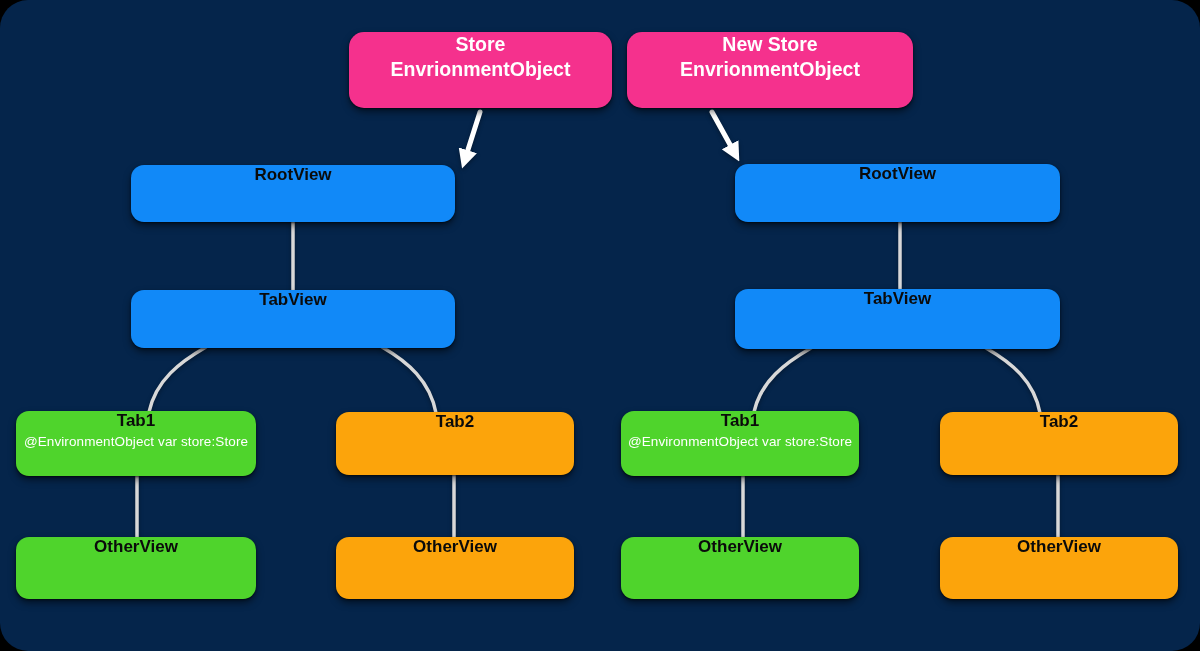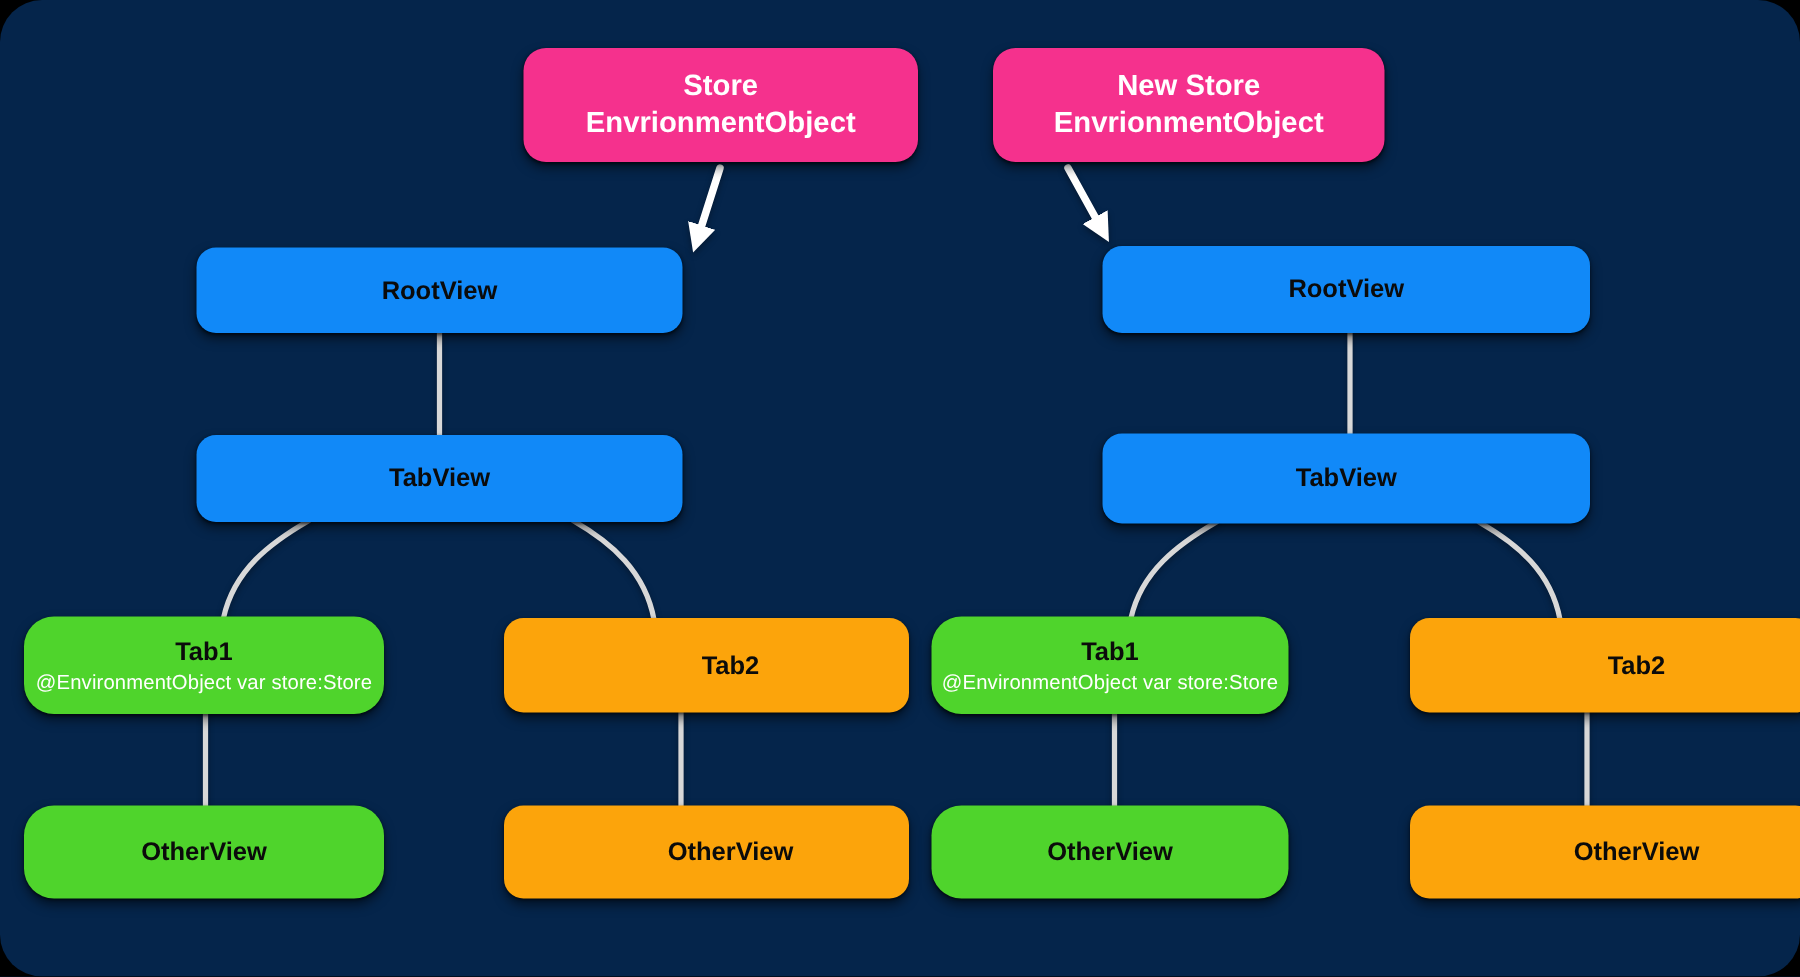--- a/index.html
+++ b/index.html
@@ -13,28 +13,28 @@
     background:var(--bg); border-radius:28px; overflow:hidden;
     font-family:"Liberation Sans","DejaVu Sans",sans-serif;
   }
   svg.connectors{position:absolute;left:0;top:0;width:1200px;height:651px;
     filter:drop-shadow(0 2px 2px rgba(0,0,0,0.35));}
   svg.connectors path.tree{fill:none;stroke:var(--line);stroke-width:3.5;stroke-linecap:round;}
   svg.connectors path.arrow{fill:none;stroke:var(--arrow);stroke-width:5;stroke-linecap:round;}
   svg.connectors .head{fill:var(--arrow);}
   .node{
     position:absolute; display:flex; flex-direction:column;
-    align-items:center; justify-content:center; text-align:center;
+    align-items:center; text-align:center;
     border-radius:13px;
     box-shadow:0 4px 7px rgba(0,0,0,0.5), 0 1px 2px rgba(0,0,0,0.55);
   }
   .node.pink{background:var(--pink);border-radius:15px;}
   .node.blue{background:var(--blue);}
-  .node.green{background:var(--green);border-radius:20px;}
-  .node.orange{background:var(--orange);padding-left:32px;}
+  .node.green{background:var(--green);}
+  .node.orange{background:var(--orange);}
   .title{color:var(--text-dark);font-size:17px;font-weight:600;line-height:1.15;}
   .title.light{color:var(--text-light);font-size:19.5px;font-weight:700;line-height:1.3;}
   .subtitle{color:var(--text-light);font-size:13.5px;font-weight:400;margin-top:3px;letter-spacing:0.1px;}
 </style>
 </head>
 <body>
 
 <div class="canvas">
 
   <svg class="connectors" viewBox="0 0 1200 651">
@@ -83,21 +83,21 @@
   </div>
 
   <div class="node green" style="left:16px;top:537px;width:240px;height:62px">
     <div class="title">OtherView</div>
   </div>
 
   <div class="node orange" style="left:336px;top:537px;width:238px;height:62px">
     <div class="title">OtherView</div>
   </div>
 
-  <div class="node pink" style="left:662px;top:32px;width:261px;height:76px">
+  <div class="node pink" style="left:627px;top:32px;width:286px;height:76px">
     <div class="title light">New Store</div>
     <div class="title light">EnvrionmentObject</div>
   </div>
 
   <div class="node blue" style="left:735px;top:164px;width:325px;height:58px">
     <div class="title">RootView</div>
   </div>
 
   <div class="node blue" style="left:735px;top:289px;width:325px;height:60px">
     <div class="title">TabView</div>

